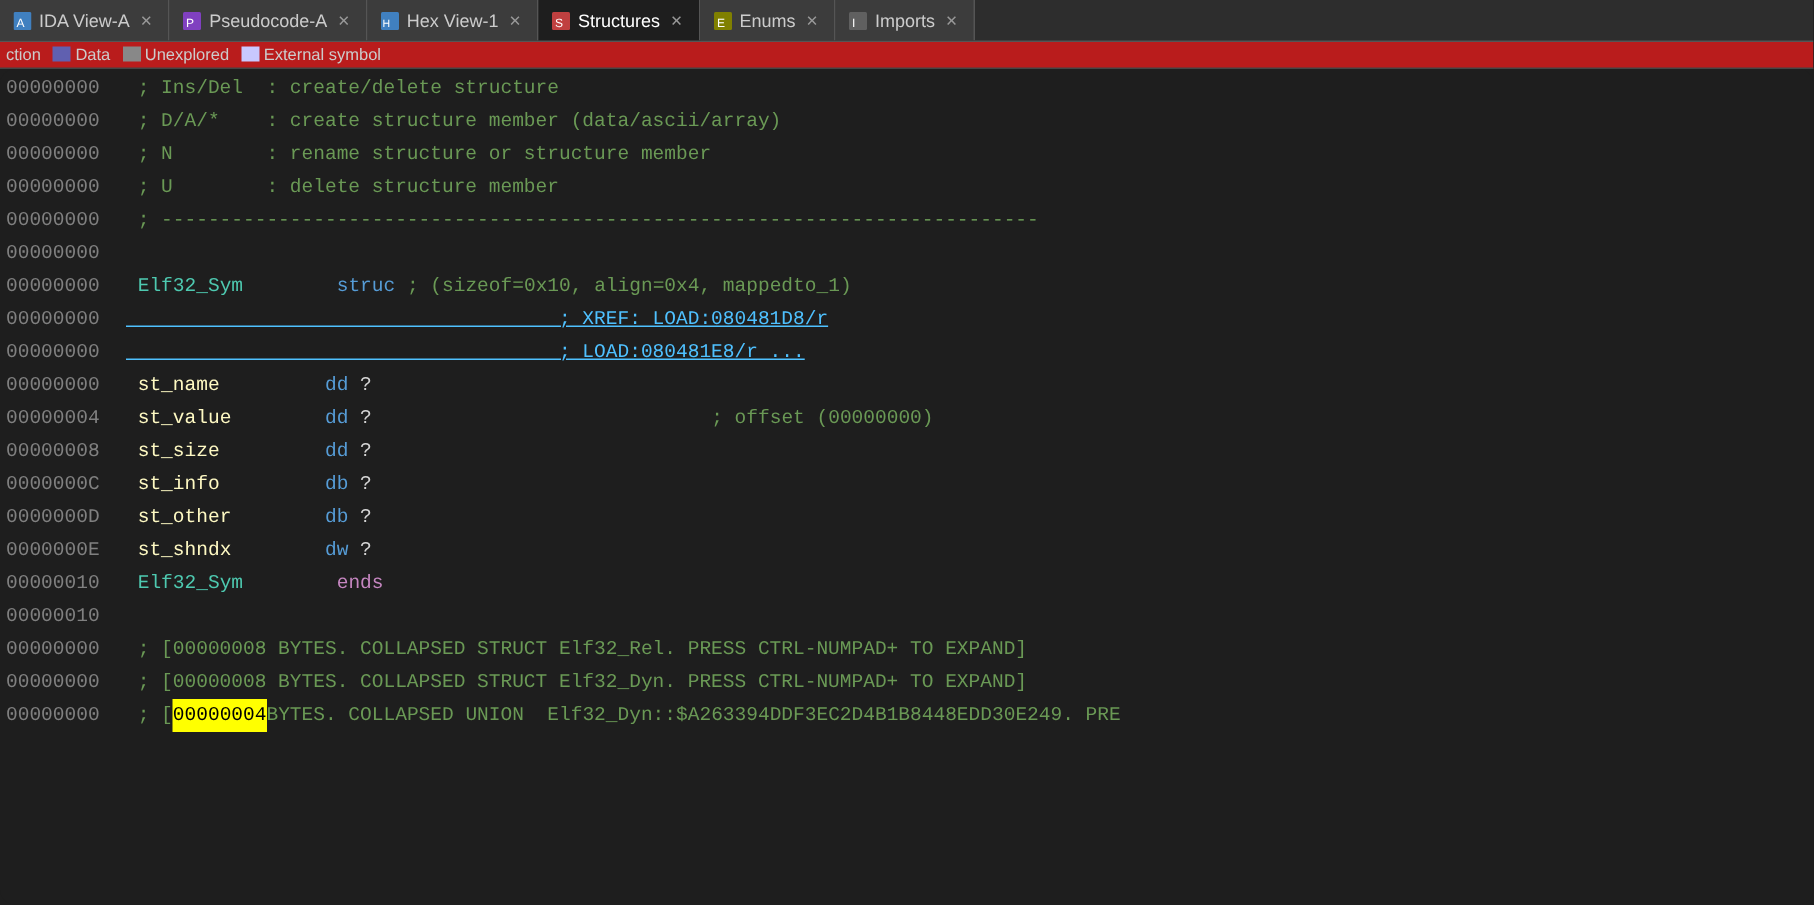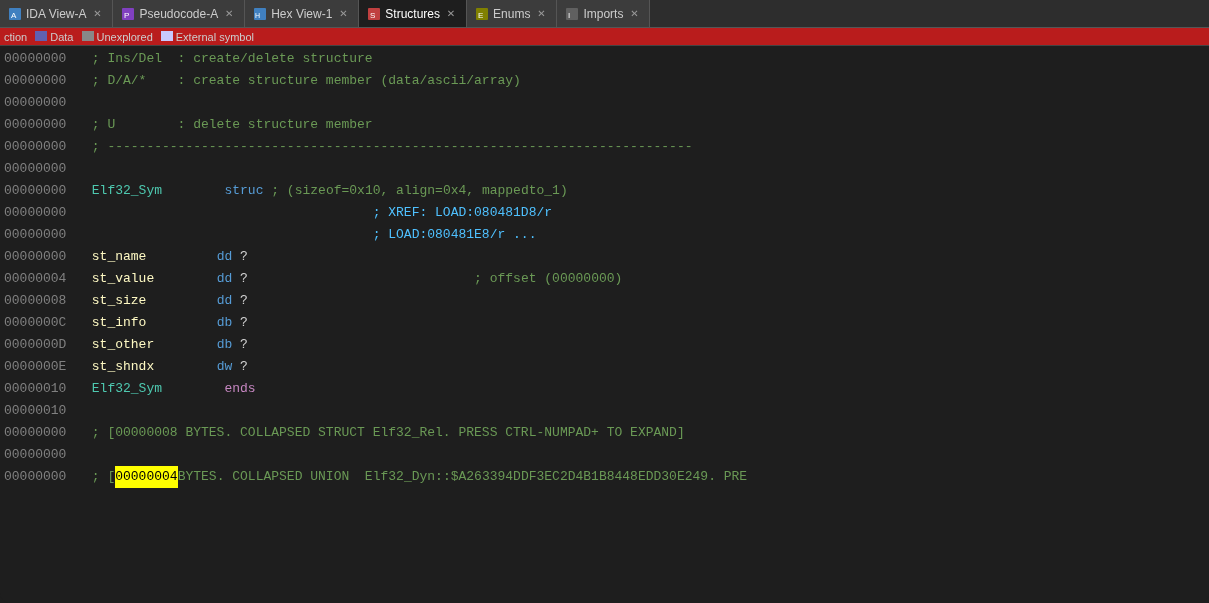--- a/index.html
+++ b/index.html
@@ -128,20 +128,21 @@
     .field-name {
       color: #fef9c3;
     }
 
     .type-kw {
       color: #569cd6;
     }
 
     .xref {
       color: #4fc1ff;
+      text-decoration: underline;
     }
 
     .highlight-yellow {
       background: #ffff00;
       color: #000;
     }
 
     .ends-keyword {
       color: #c586c0;
     }
@@ -235,20 +236,21 @@
     <span class="comment">&nbsp;; Ins/Del &nbsp;: create/delete structure</span>
   </div>
 
   <div class="code-line">
     <span class="addr">00000000</span>
     <span class="comment">&nbsp;; D/A/*&nbsp;&nbsp;&nbsp;&nbsp;: create structure member (data/ascii/array)</span>
   </div>
 
   <div class="code-line">
     <span class="addr">00000000</span>
+    <span class="comment">&nbsp;; N&nbsp;&nbsp;&nbsp;&nbsp;&nbsp;&nbsp;&nbsp;&nbsp;: rename structure or structure member</span>
   </div>
 
   <div class="code-line">
     <span class="addr">00000000</span>
     <span class="comment">&nbsp;; U&nbsp;&nbsp;&nbsp;&nbsp;&nbsp;&nbsp;&nbsp;&nbsp;: delete structure member</span>
   </div>
 
   <div class="code-line">
     <span class="addr">00000000</span>
     <span class="comment">&nbsp;; ---------------------------------------------------------------------------</span>
@@ -344,20 +346,21 @@
     <span class="addr">00000010</span>
   </div>
 
   <div class="code-line">
     <span class="addr">00000000</span>
     <span class="comment">&nbsp;; [00000008 BYTES. COLLAPSED STRUCT Elf32_Rel. PRESS CTRL-NUMPAD+ TO EXPAND]</span>
   </div>
 
   <div class="code-line">
     <span class="addr">00000000</span>
+    <span class="comment">&nbsp;; [00000008 BYTES. COLLAPSED STRUCT Elf32_Dyn. PRESS CTRL-NUMPAD+ TO EXPAND]</span>
   </div>
 
   <div class="code-line">
     <span class="addr">00000000</span>
     <span class="comment">&nbsp;; [</span>
       <span class="highlight-yellow">00000004</span>
       <span class="comment"> BYTES. COLLAPSED UNION&nbsp; Elf32_Dyn::$A263394DDF3EC2D4B1B8448EDD30E249. PRE</span>
   </div>
 
 </div>

